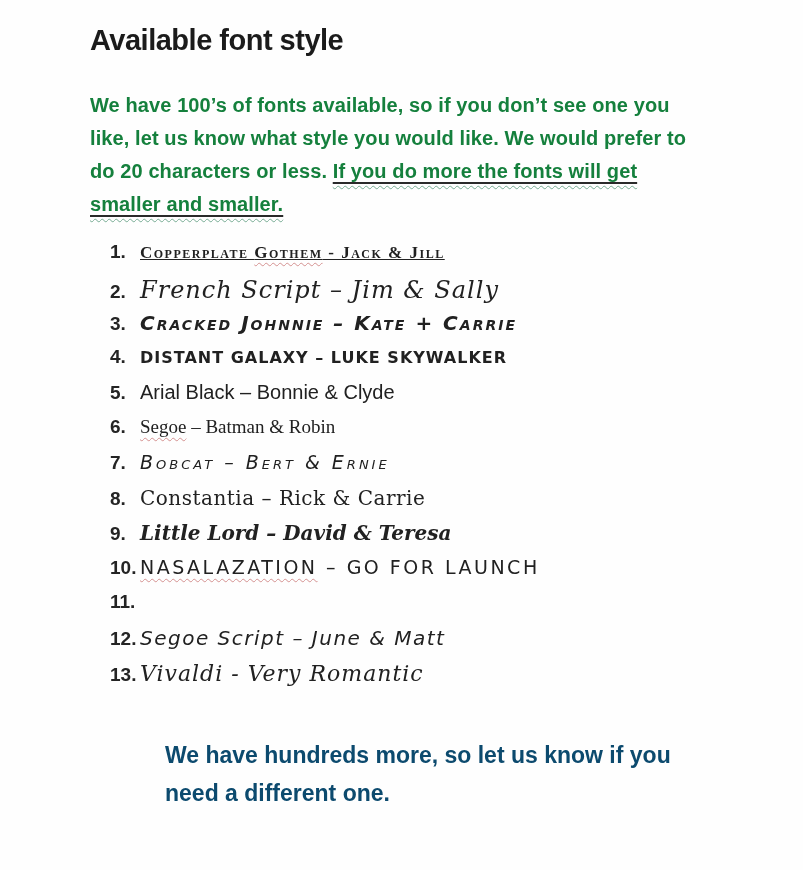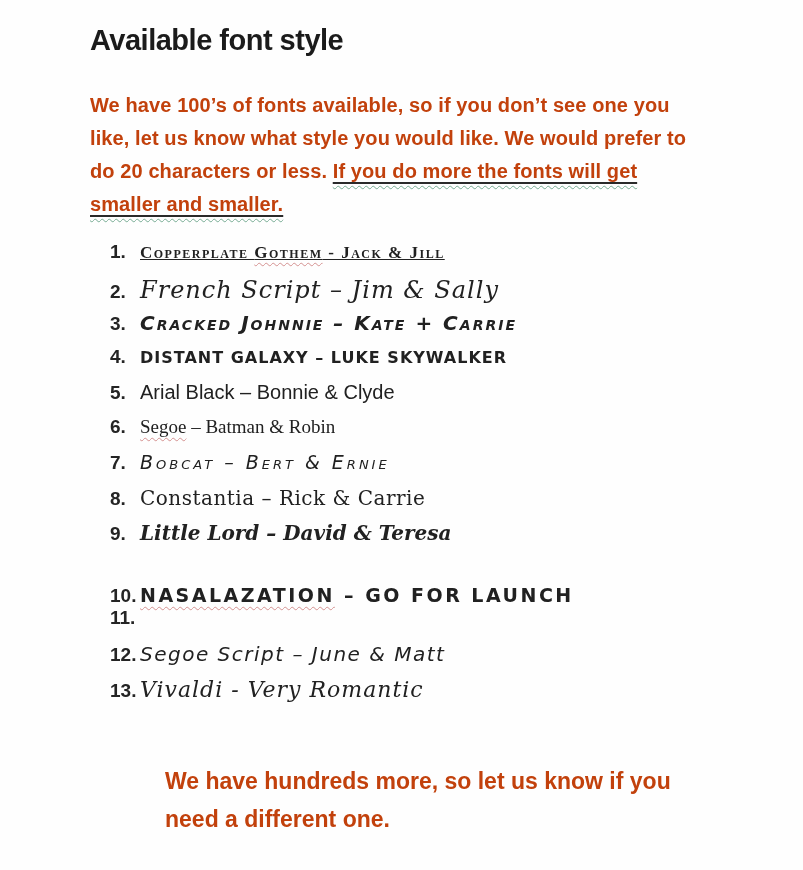--- a/index.html
+++ b/index.html
@@ -20,21 +20,21 @@
     letter-spacing: -0.5px;
     margin: 0 0 32px 0;
     color: #1b1b1b;
   }
 
   .intro {
     font-size: 20px;
     font-weight: 600;
     line-height: 33px;
     margin: 0 0 20px 0;
-    color: #c2410c;
+    color: #15803d;
     letter-spacing: 0.1px;
   }
   
   .u-solid {
     text-decoration: underline;
     text-decoration-color: #2a2a2a;
     text-decoration-thickness: 2px;
     text-underline-offset: 4px;
   }
   .u-green {
@@ -68,32 +68,32 @@
   
   .f-copperplate { font-family: "Liberation Serif", serif; font-variant: small-caps; font-weight: 700; font-size: 17px; letter-spacing: 1.5px; text-decoration: underline; }
   .f-french      { font-family: "DejaVu Serif", serif; font-style: italic; font-size: 24px; letter-spacing: 1px; font-weight: 400; }
   .f-cracked     { font-family: "DejaVu Sans", sans-serif; font-variant: small-caps; font-style: italic; font-weight: 700; font-size: 20px; letter-spacing: 2px; }
   .f-galaxy      { font-family: "DejaVu Sans", sans-serif; font-weight: 700; font-size: 16px; letter-spacing: 1px; }
   .f-arialblack  { font-family: "Liberation Sans", sans-serif; font-weight: 400; font-size: 20px; }
   .f-batang      { font-family: "Liberation Serif", serif; font-size: 19px; font-weight: 400; }
   .f-bobcat      { font-family: "DejaVu Sans", sans-serif; font-variant: small-caps; font-style: italic; font-size: 19px; letter-spacing: 3px; }
   .f-constantia  { font-family: "DejaVu Serif", serif; font-size: 20px; letter-spacing: 0.5px; }
   .f-littlelord  { font-family: "DejaVu Serif", serif; font-style: italic; font-weight: 700; font-size: 20px; }
-  .f-nasa        { font-family: "DejaVu Sans", sans-serif; font-weight: 700; font-size: 19px; letter-spacing: 2.5px; margin-top: 28px; }
+  .f-nasa        { font-family: "DejaVu Sans", sans-serif; font-weight: 400; font-size: 19px; letter-spacing: 2.5px; }
   .f-rockwell    { font-family: "DejaVu Serif", serif; font-weight: 700; font-size: 20px; }
   .f-segoe       { font-family: "DejaVu Sans", sans-serif; font-style: italic; font-size: 20px; letter-spacing: 1.5px; }
   .f-vivaldi     { font-family: "DejaVu Serif", serif; font-style: italic; font-size: 22px; letter-spacing: 1px; }
 
   .outro {
-    margin: 50px 0 0 75px;
+    margin: 40px 0 0 75px;
     width: 545px;
     font-size: 23px;
     font-weight: 600;
     line-height: 38px;
-    color: #c2410c;
+    color: #0c4a6e;
   }
 </style>
 </head>
 <body>
 
 <div class="page">
   <div class="content">
 
     <h1 class="doc-title">Available font style</h1>
 

